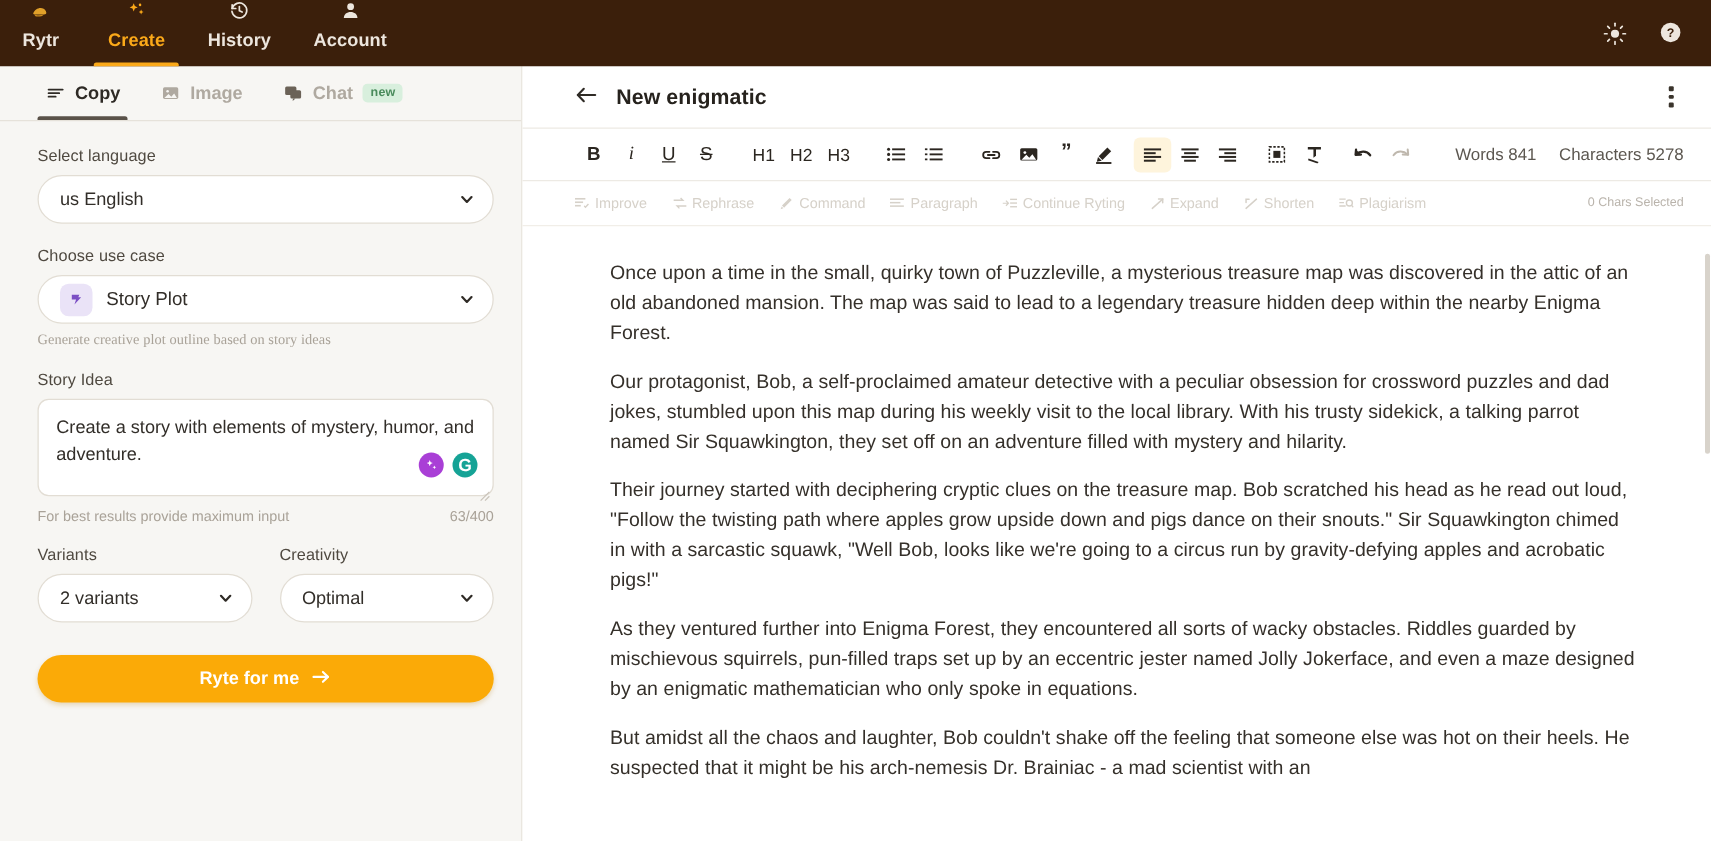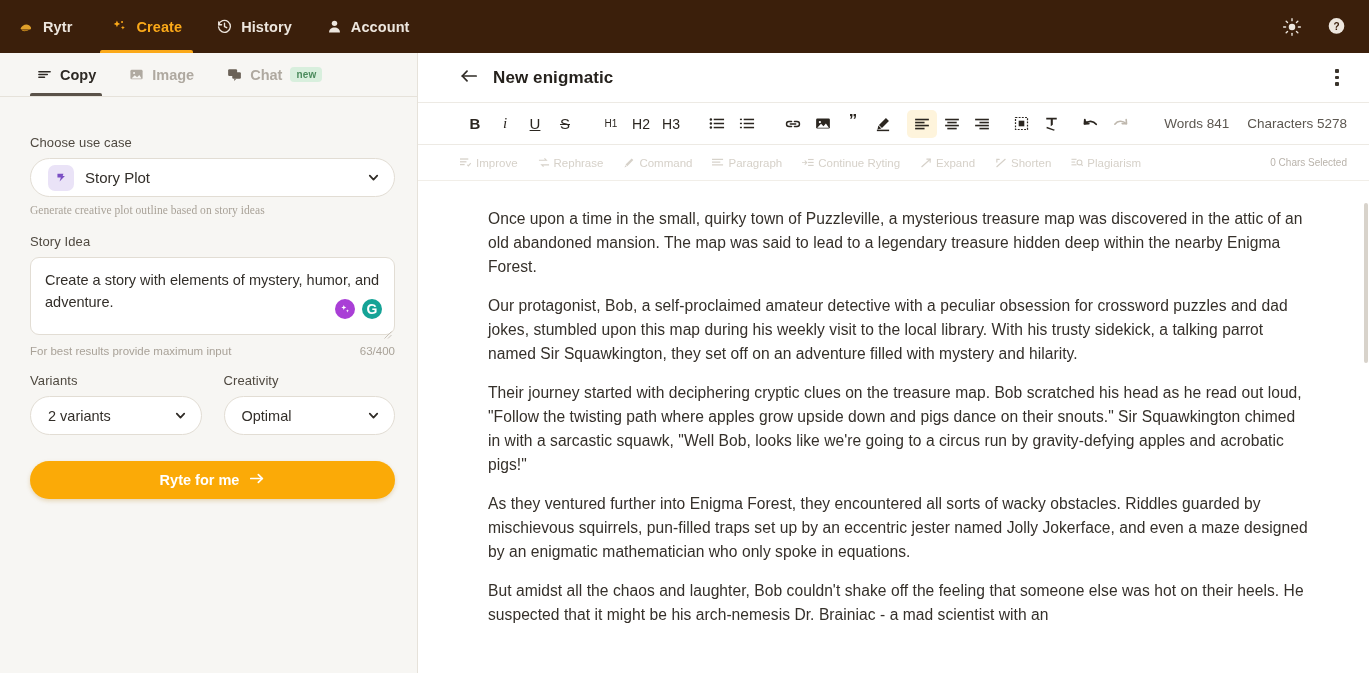--- a/index.html
+++ b/index.html
@@ -14,21 +14,21 @@
   
   .topnav {
     height: 53px; background: #3B1F0B; flex: 0 0 53px;
     display: flex; align-items: stretch; padding: 0 14px 0 18px;
     position: relative;
   }
   .nav-left { display: flex; align-items: stretch; }
   .nav-item {
     display: flex; align-items: center; gap: 8px;
     padding: 0 17px; position: relative; cursor: pointer;
-    font-size: 14.5px; font-weight: bold; color: #EDE6DE; letter-spacing: .1px;
+    font-size: 14.5px; font-weight: bold; color: #EDE6DE; letter-spacing: .1px; flex-direction: column;
   }
   .nav-item.brand { padding-left: 0; padding-right: 22px; }
   .nav-item.active { color: #FBA919; }
   .nav-item.active::after {
     content: ""; position: absolute; left: 6px; right: 6px; bottom: 0;
     height: 3px; background: #FBA919; border-radius: 2px 2px 0 0;
   }
   .nav-icon { display: inline-flex; align-items: center; justify-content: center; width: 17px; height: 17px; }
   .nav-right { margin-left: auto; display: flex; align-items: center; gap: 22px; padding-right: 8px; }
   .nav-right .nav-icon-btn { cursor: pointer; display: flex; align-items: center; justify-content: center; width: 22px; height: 22px; }
@@ -254,20 +254,31 @@
               </svg>
           </span>
           <span>Chat</span>
           <span class="badge-new">new</span>
         </div>
       </div>
 
       <div class="form">
 
         <div class="row2">
+          <div class="field">
+            <div class="flabel">Select language</div>
+            <div class="select">
+              <span class="sv">us English</span>
+              <span class="chev">
+                <svg viewBox="0 0 14 14" width="13" height="13" fill="none" stroke="#2F2B26" stroke-width="1.9" stroke-linecap="round" stroke-linejoin="round">
+                    <polyline points="3,5 7,9.2 11,5"></polyline>
+                  </svg>
+              </span>
+            </div>
+          </div>
         </div>
 
         <div class="block">
           <div class="flabel">Choose use case</div>
           <div class="select">
             <span class="usecase-icon">
               <svg viewBox="0 0 16 16" width="13" height="13">
                   <path d="M3 3.4h7.4l-1 2.6h2.8L5.6 13l1.6-5H3z" fill="#7B4FC4"></path>
                 </svg>
             </span>
@@ -360,21 +371,21 @@
             <i></i>
           </span>
       </div>
 
       <div class="fmt-bar">
         <span class="fmt-btn" style="font-weight:bold">B</span>
         <span class="fmt-btn" style="font-style:italic;font-family:'Liberation Serif',serif">i</span>
         <span class="fmt-btn" style="text-decoration:underline">U</span>
         <span class="fmt-btn" style="text-decoration:line-through">S</span>
         <span class="fmt-gap"></span>
-        <span class="fmt-btn" style="font-size:10px">H1</span>
+        <span class="fmt-btn" style="font-size:14px">H1</span>
         <span class="fmt-btn" style="font-size:14px">H2</span>
         <span class="fmt-btn" style="font-size:14px">H3</span>
         <span class="fmt-gap"></span>
         <span class="fmt-btn">
           <svg viewBox="0 0 17 15" width="16" height="15" fill="#2B2620">
               <circle cx="2" cy="3.2" r="1.3"></circle>
               <circle cx="2" cy="7.5" r="1.3"></circle>
               <circle cx="2" cy="11.8" r="1.3"></circle>
               <rect x="5" y="2.4" width="11" height="1.6"></rect>
               <rect x="5" y="6.7" width="11" height="1.6"></rect>

